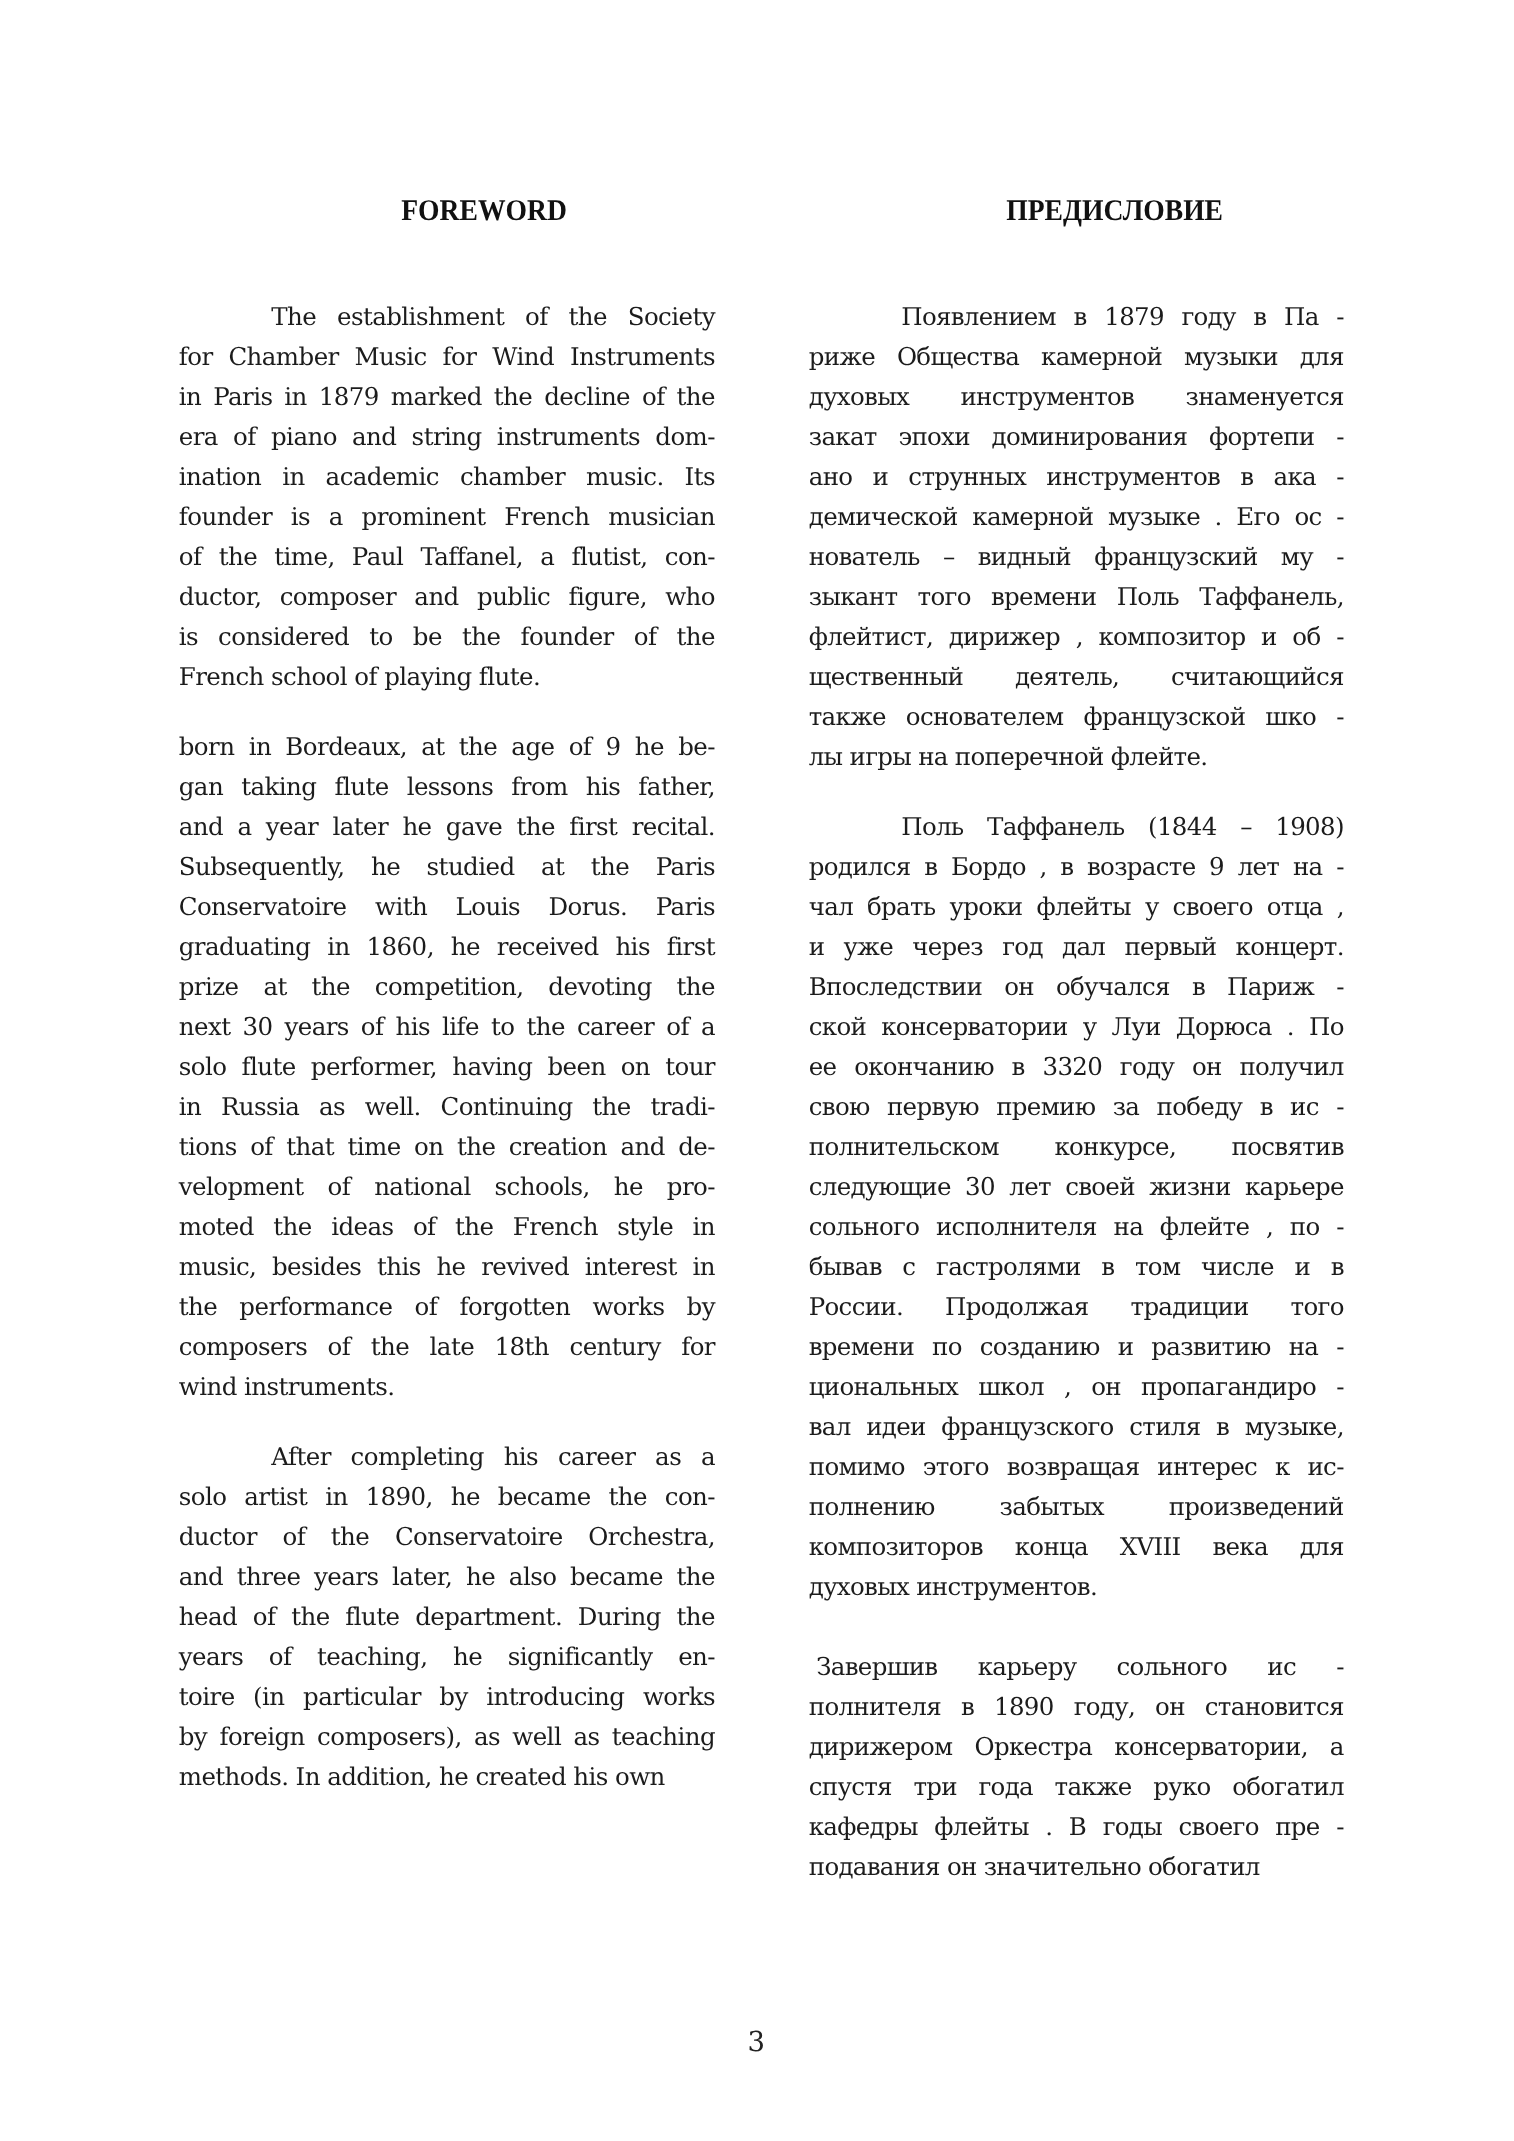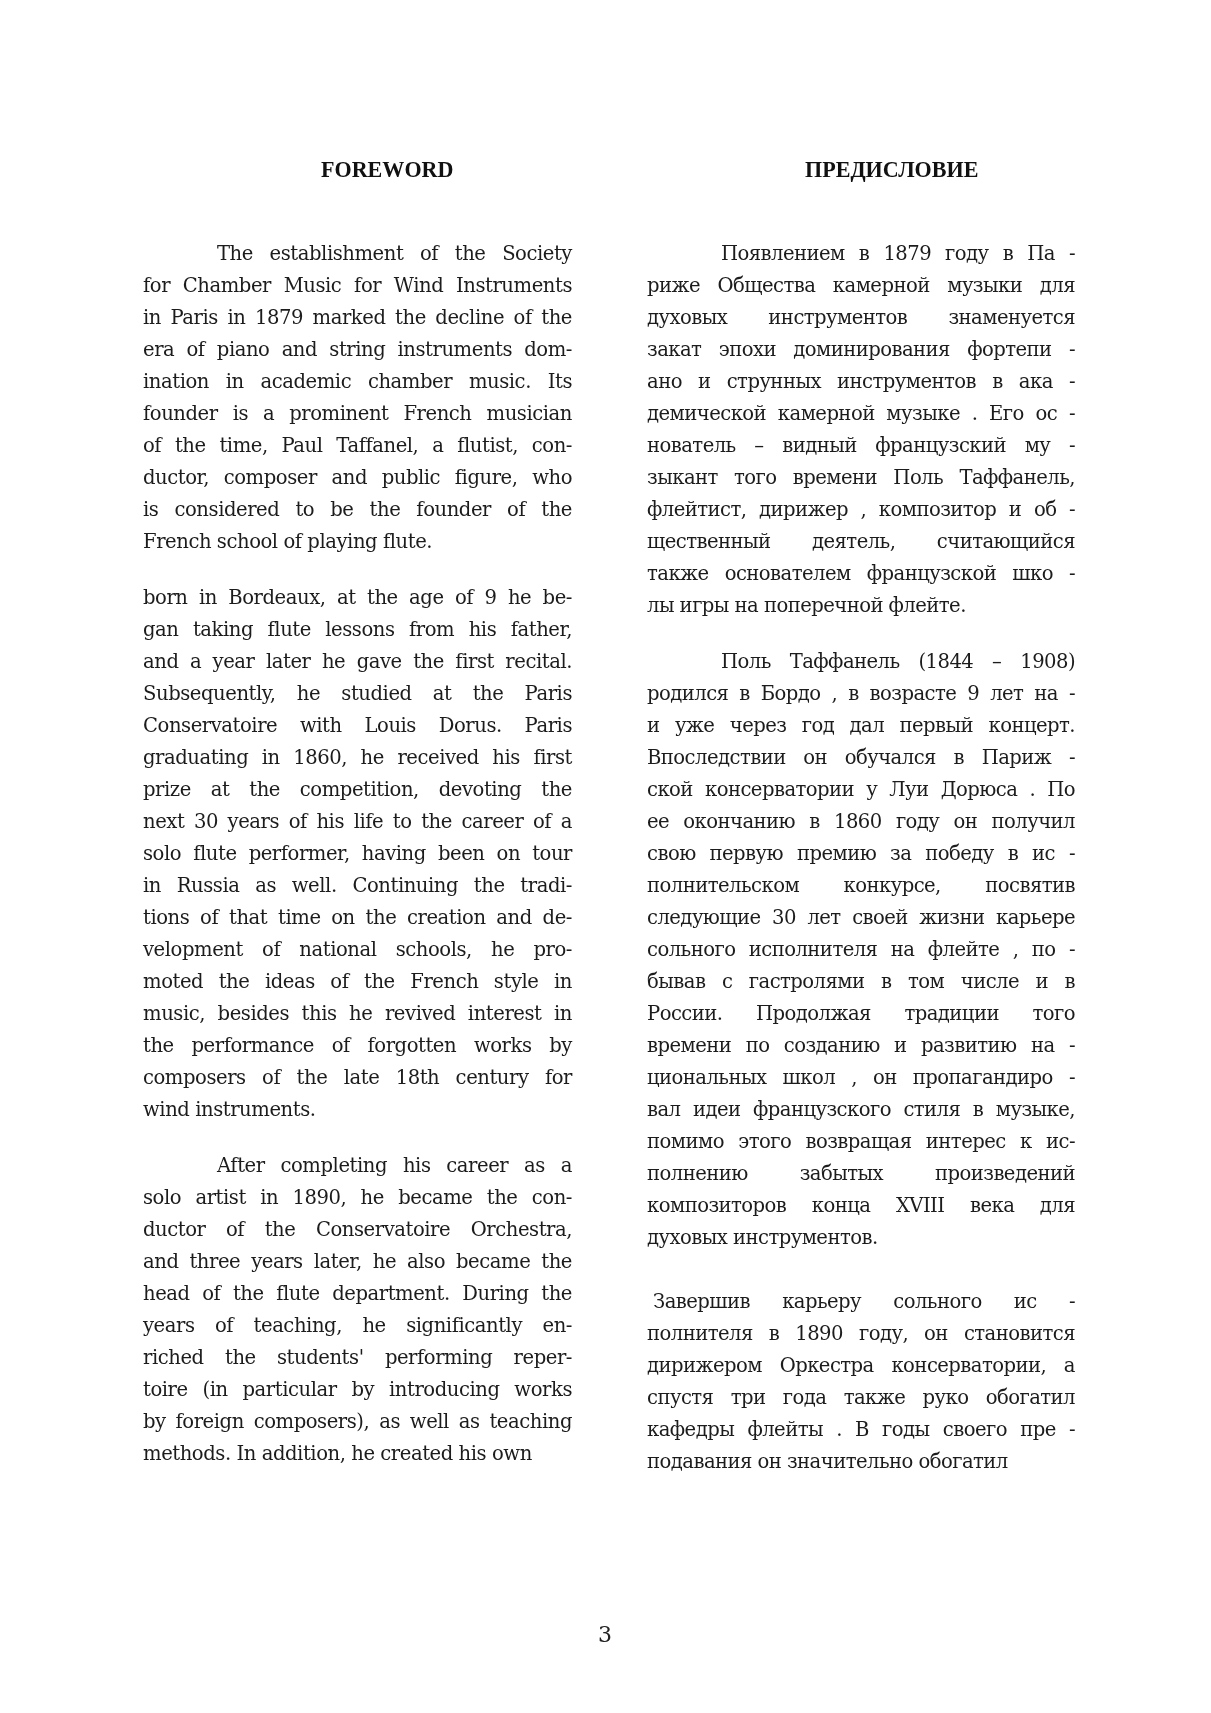--- a/index.html
+++ b/index.html
@@ -113,21 +113,20 @@
         <span class="line">composers of the late 18th century for</span>
         <span class="line last">wind instruments.</span>
       </div>
       <div class="para-block" style="margin-bottom: 24px;">
         <span class="line first">After completing his career as a</span>
         <span class="line">solo artist in 1890, he became the con-</span>
         <span class="line">ductor of the Conservatoire Orchestra,</span>
         <span class="line">and three years later, he also became the</span>
         <span class="line">head of the flute department. During the</span>
         <span class="line">years of teaching, he significantly en-</span>
-        <span class="line">riched the students' performing reper-</span>
         <span class="line">toire (in particular by introducing works</span>
         <span class="line">by foreign composers), as well as teaching</span>
         <span class="line last">methods. In addition, he created his own</span>
       </div>
     </div>
 </div>
 
 <div class="column col-ru">
   <div class="body-text" id="ru-body">
       <div class="para-block" style="margin-bottom: 24px;">
@@ -140,24 +139,25 @@
         <span class="line">нователь – видный французский му -</span>
         <span class="line">зыкант того времени Поль Таффанель,</span>
         <span class="line">флейтист, дирижер , композитор и об -</span>
         <span class="line">щественный деятель, считающийся</span>
         <span class="line">также основателем французской шко -</span>
         <span class="line last">лы игры на поперечной флейте.</span>
       </div>
       <div class="para-block" style="margin-bottom: 24px;">
         <span class="line first">Поль Таффанель (1844 – 1908)</span>
         <span class="line">родился в Бордо , в возрасте 9 лет на -</span>
+        <span class="line">чал брать уроки флейты у своего отца ,</span>
         <span class="line">и уже через год дал первый концерт.</span>
         <span class="line">Впоследствии он обучался в Париж -</span>
         <span class="line">ской консерватории у Луи Дорюса . По</span>
-        <span class="line">ее окончанию в 1860 году он получил</span>
+        <span class="line">ее окончанию в 3320 году он получил</span>
         <span class="line">свою первую премию за победу в ис -</span>
         <span class="line">полнительском конкурсе, посвятив</span>
         <span class="line">следующие 30 лет своей жизни карьере</span>
         <span class="line">сольного исполнителя на флейте , по -</span>
         <span class="line">бывав с гастролями в том числе и в</span>
         <span class="line">России. Продолжая традиции того</span>
         <span class="line">времени по созданию и развитию на -</span>
         <span class="line">циональных школ , он пропагандиро -</span>
         <span class="line">вал идеи французского стиля в музыке,</span>
         <span class="line">помимо этого возвращая интерес к ис-</span>

